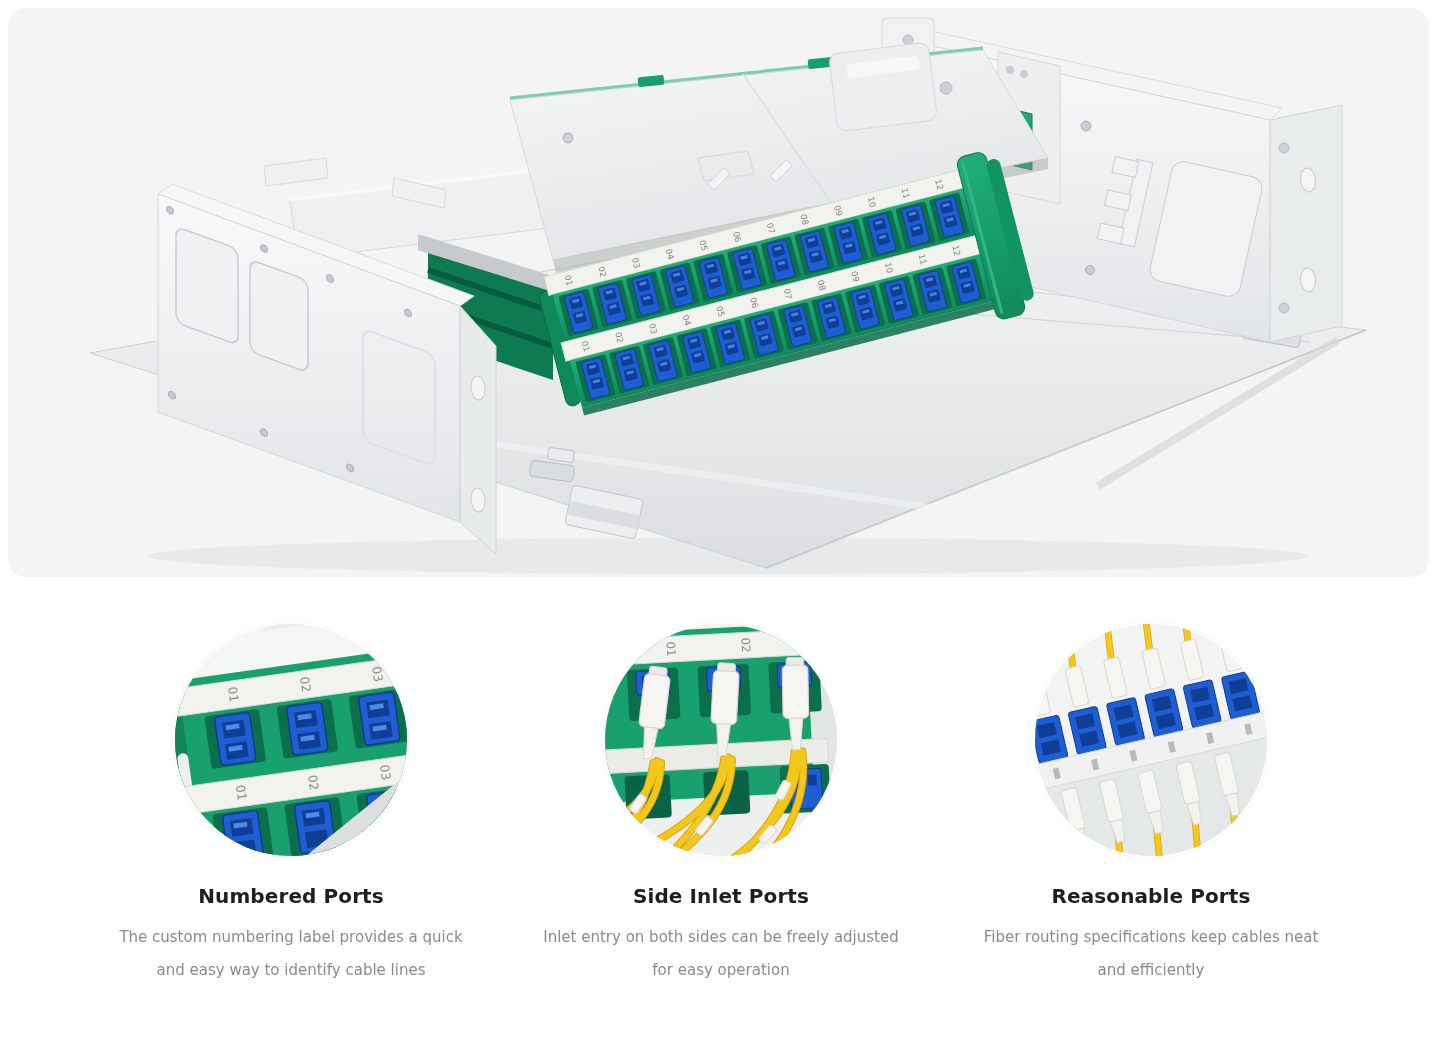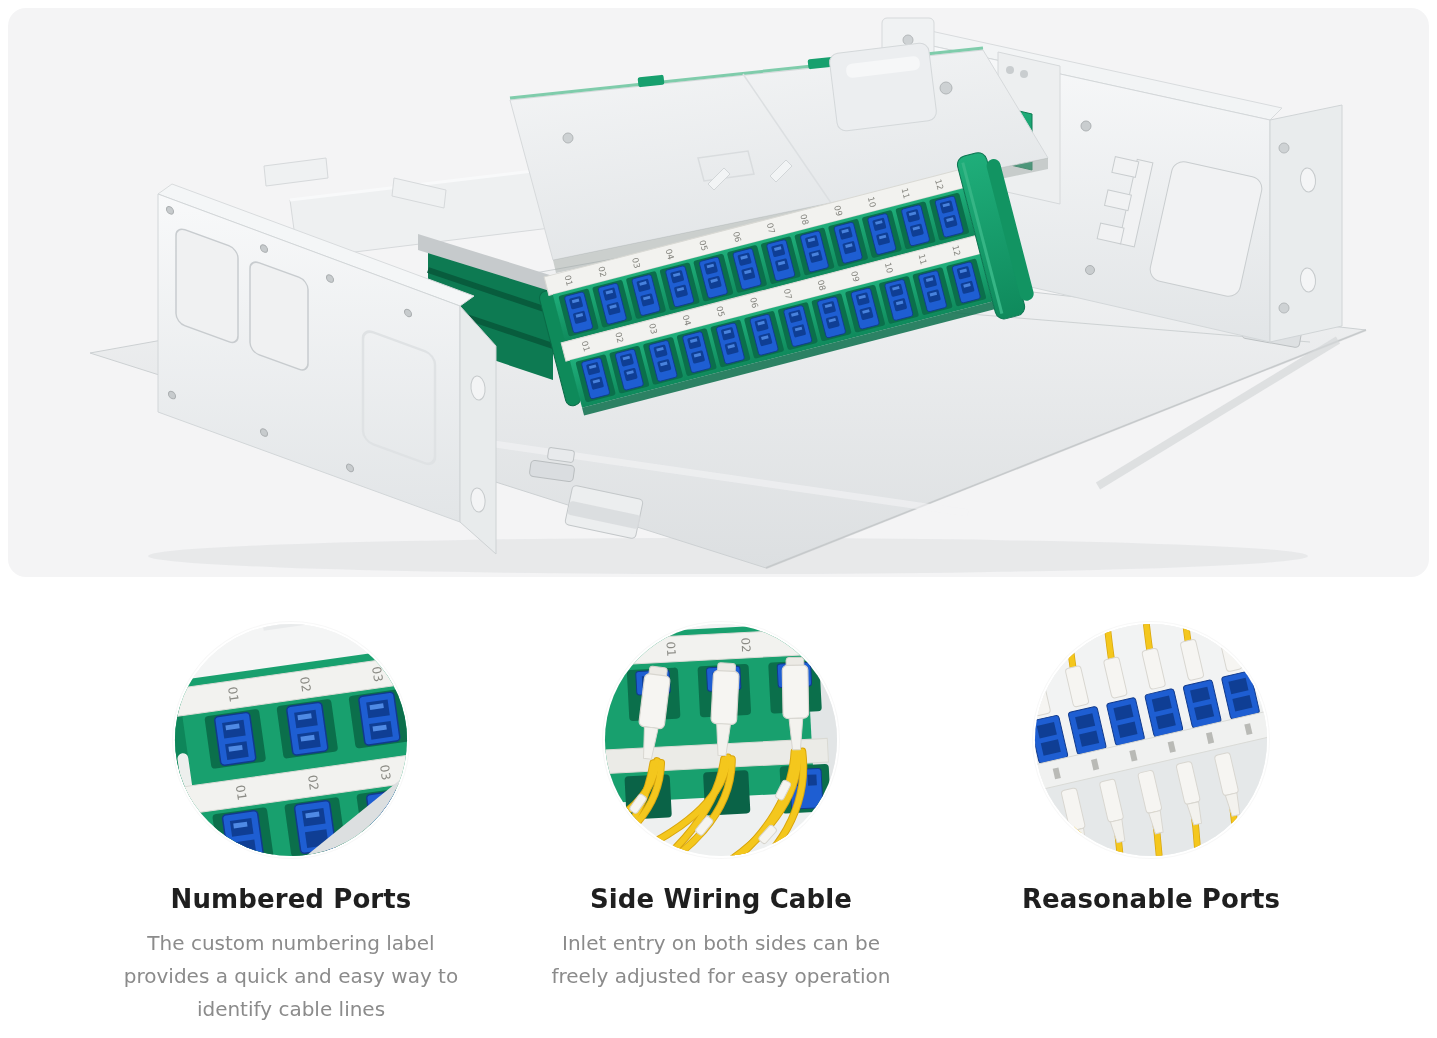--- a/index.html
+++ b/index.html
@@ -16,25 +16,25 @@
   }
   .feature {
     width:430px; display:flex; flex-direction:column; align-items:center;
   }
   .feature-circle {
     width:236px; height:236px; border-radius:50%; overflow:hidden;
     box-shadow:0 0 0 1px rgba(0,0,0,0.03);
   }
   .feature-circle svg { display:block; width:100%; height:100%; }
   .feature-title {
-    margin-top:26px; font-size:26px; font-weight:700; color:#1f1f1f;
+    margin-top:26px; font-size:20px; font-weight:700; color:#1f1f1f;
     letter-spacing:0.1px; text-align:left;
   }
   .feature-desc {
-    margin-top:13px; width:360px; font-size:20px; line-height:33px;
+    margin-top:13px; width:360px; font-size:15px; line-height:33px;
     color:#8b8b8b; text-align:center;
   }
   svg text { font-family:"DejaVu Sans","Liberation Sans",sans-serif; }
 </style>
 </head>
 <body style="background: rgb(255, 255, 255);">
 
 <div>
 
   <section class="hero" style="background: rgb(244, 244, 245);">
@@ -544,21 +544,21 @@
               </g>
 
               <rect x="28" y="170" width="9" height="20" rx="3" fill="#f5f4f0" stroke="#d7d5ce" transform="rotate(38 32 180)"></rect>
               <rect x="94" y="196" width="9" height="20" rx="3" fill="#f5f4f0" stroke="#d7d5ce" transform="rotate(42 98 206)"></rect>
               <rect x="158" y="208" width="9" height="20" rx="3" fill="#f5f4f0" stroke="#d7d5ce" transform="rotate(45 162 218)"></rect>
               <rect x="176" y="164" width="9" height="20" rx="3" fill="#f5f4f0" stroke="#d7d5ce" transform="rotate(30 180 174)"></rect>
             </g>
           </g>
         </svg>
       </div>
-      <h3 class="feature-title">Side Wiring Cable</h3>
+      <h3 class="feature-title">Side Inlet Ports</h3>
       <p class="feature-desc">Inlet entry on both sides can be freely adjusted for easy operation</p>
     </article>
 
     <article class="feature">
       <div class="feature-circle">
         <svg viewBox="0 0 240 240">
           <defs>
               <clipPath id="c3">
                 <circle cx="120" cy="120" r="118"></circle>
               </clipPath>
@@ -640,16 +640,17 @@
                 <rect x="56" y="126" width="6" height="11" fill="#b9bab6"></rect>
                 <rect x="96" y="126" width="6" height="11" fill="#b9bab6"></rect>
                 <rect x="136" y="126" width="6" height="11" fill="#b9bab6"></rect>
                 <rect x="176" y="126" width="6" height="11" fill="#b9bab6"></rect>
                 <rect x="216" y="126" width="6" height="11" fill="#b9bab6"></rect>
               </g>
           </g>
         </svg>
       </div>
       <h3 class="feature-title">Reasonable Ports</h3>
+      <p class="feature-desc">Fiber routing specifications keep cables neat and efficiently</p>
     </article>
 
   </section>
 </div>
 
 </body></html>

